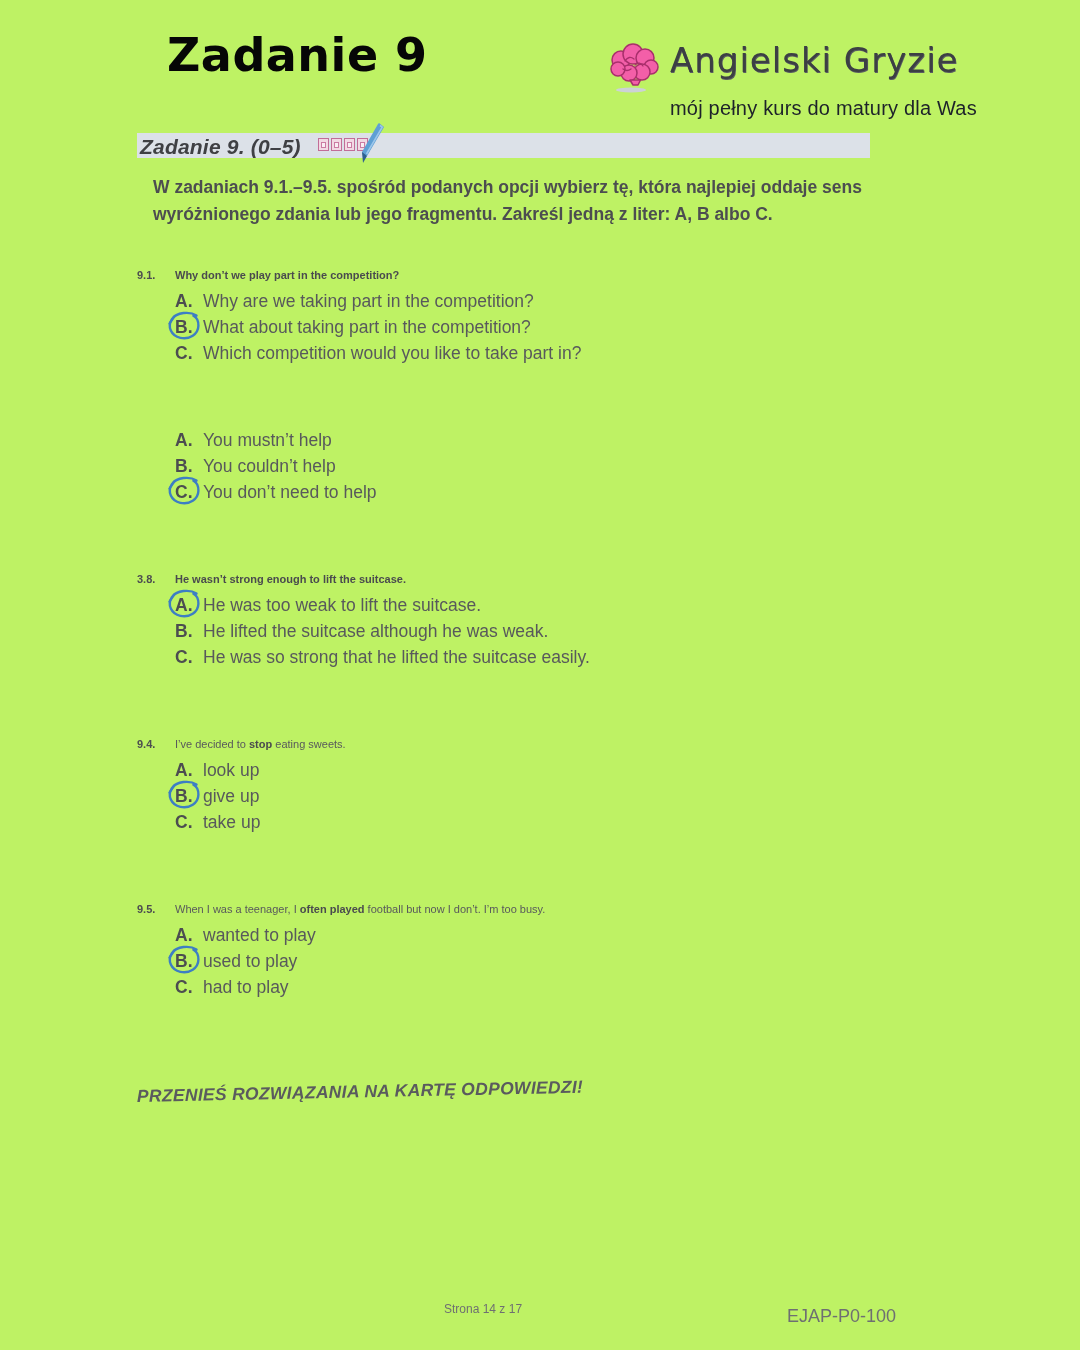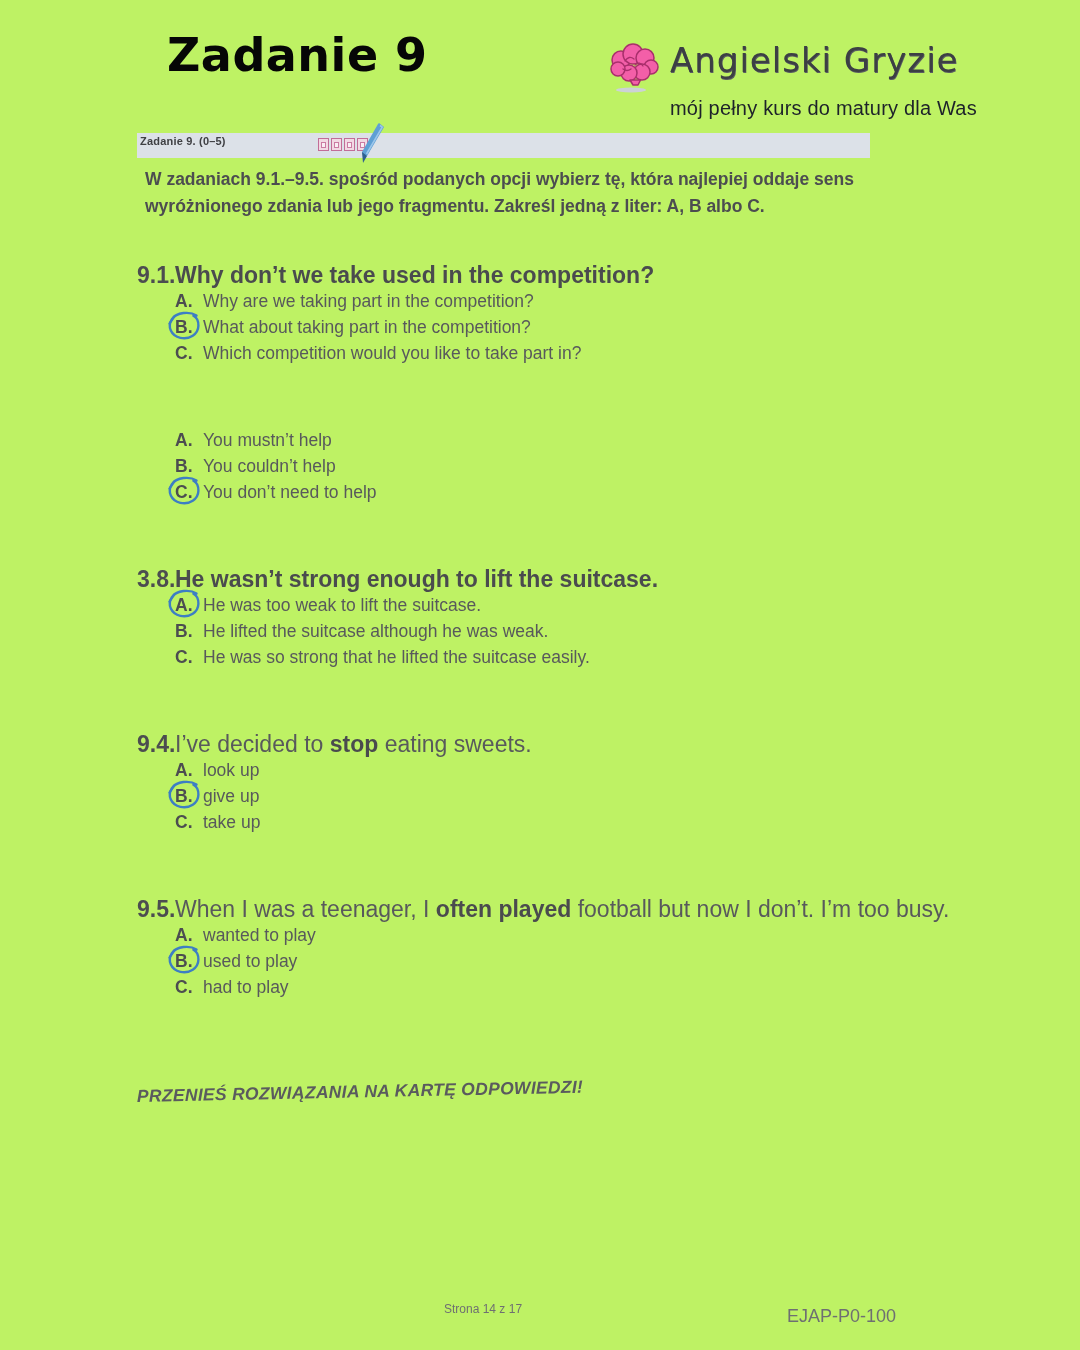--- a/index.html
+++ b/index.html
@@ -22,40 +22,40 @@
     text-shadow:0.6px 0.6px 0 #5a5d62;
   }
   .logo-tagline { font-size:20px; color:#1d222a; margin-top:17px; letter-spacing:0.2px; }
 
   
   .task-bar {
     position:absolute; left:137px; top:133px; width:733px; height:25px;
     background:#dce1e8;
   }
   .task-label {
-    position:absolute; left:3px; top:2px; font-size:11px; font-weight:bold;
-    color:#3f4044; letter-spacing:0.2px;
+    position:absolute; left:3px; top:2px; font-size:21px; font-weight:bold;
+    color:#3f4044; letter-spacing:0.2px;font-style:italic;
   }
   .answer-boxes { position:absolute; left:181px; top:5px; display:flex; gap:2px; }
   .abox {
     width:11px; height:13px; border:1px solid #c26d97; background:#f2d9e4;
     display:flex; align-items:center; justify-content:center; box-sizing:border-box;
   }
   .abox-inner { width:5px; height:6px; border:1px solid #cb7ba3; background:#f9eef4; box-sizing:border-box; }
   .pen-icon { position:absolute; left:222px; top:-11px; }
 
   .instructions {
-    position:absolute; left:137px; top:158px; width:745px; margin:8px;
+    position:absolute; left:137px; top:158px; width:745px; margin:16px;
     font-size:17.5px; font-weight:bold; color:#4c4d50; line-height:27px;
   }
 
   
   .questions { position:absolute; left:137px; top:262px; width:820px; }
   .question { margin-bottom:61px; }
-  .q-row { display:flex; line-height:26px; font-size:23px; }
+  .q-row { display:flex; line-height:26px; font-size:11px; }
   .q-num { width:38px; font-weight:bold; color:#4c4d50; flex:0 0 auto; }
   .q-stem { color:#58595c; }
   .q-stem b { color:#4a4b4e; }
   .opt-row { display:flex; line-height:26px; font-size:17.5px; }
   .opt-letter {
     width:28px; margin-left:38px; font-weight:bold; color:#4c4d50;
     position:relative; flex:0 0 auto;
   }
   .opt-text { color:#58595c; }
   .circle-mark { position:absolute; left:-9px; top:-4px; pointer-events:none; }
@@ -127,21 +127,21 @@
       </svg>
     </span>
   </div>
 
   <p class="instructions">W zadaniach 9.1.–9.5. spośród podanych opcji wybierz tę, która najlepiej oddaje sens wyróżnionego zdania lub jego fragmentu. Zakreśl jedną z liter: A, B albo C.</p>
 
   <div class="questions">
   <div class="question">
     <div class="q-row">
       <span class="q-num">9.1.</span>
-      <span class="q-stem"><b>Why don’t we take used in the competition?</b></span>
+      <span class="q-stem"><b>Why don’t we play part in the competition?</b></span>
     </div>
     <div class="opts">
           <div class="opt-row">
             <span class="opt-letter">A.</span>
             <span class="opt-text">Why are we taking part in the competition?</span>
           </div>
           <div class="opt-row">
             <span class="opt-letter">B.<span class="circle-mark"><svg viewBox="0 0 38 32" width="38" height="32">
                   <path d="M30.5 5.5 C24 1.2 10.5 2 5.8 9.3 C1.2 16.6 5 25.8 14.3 27.8 C23.6 29.8 32.2 24.3 32.4 15.8 C32.5 10.8 30.2 7.2 27.4 5.8" fill="none" stroke="#3d7ec4" stroke-width="2.4" stroke-linecap="round"></path>
                   <path d="M8.8 5.8 L3.4 13.6" fill="none" stroke="#3d7ec4" stroke-width="2.2" stroke-linecap="round"></path>

